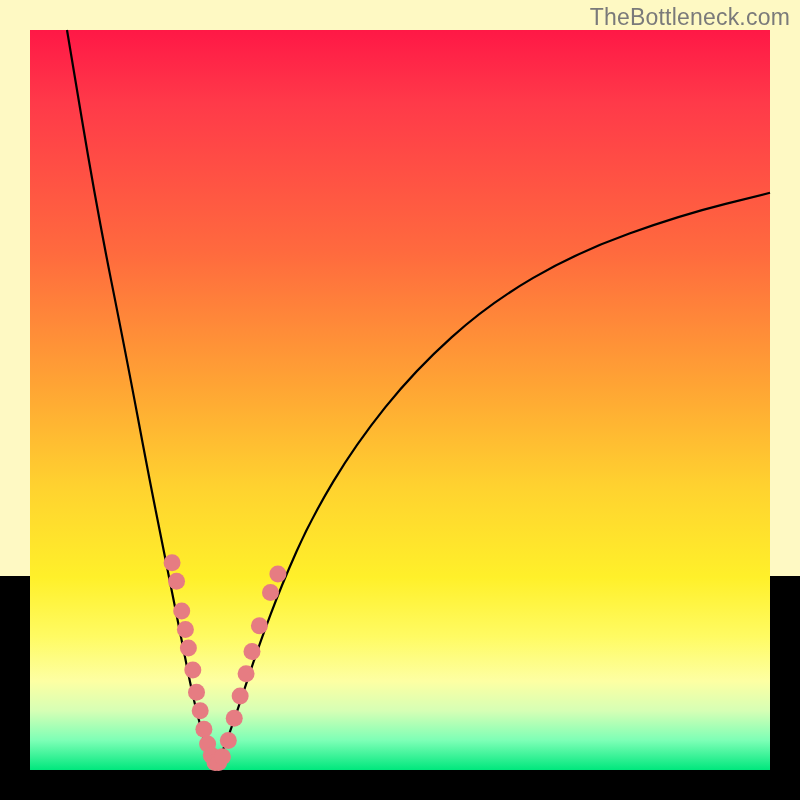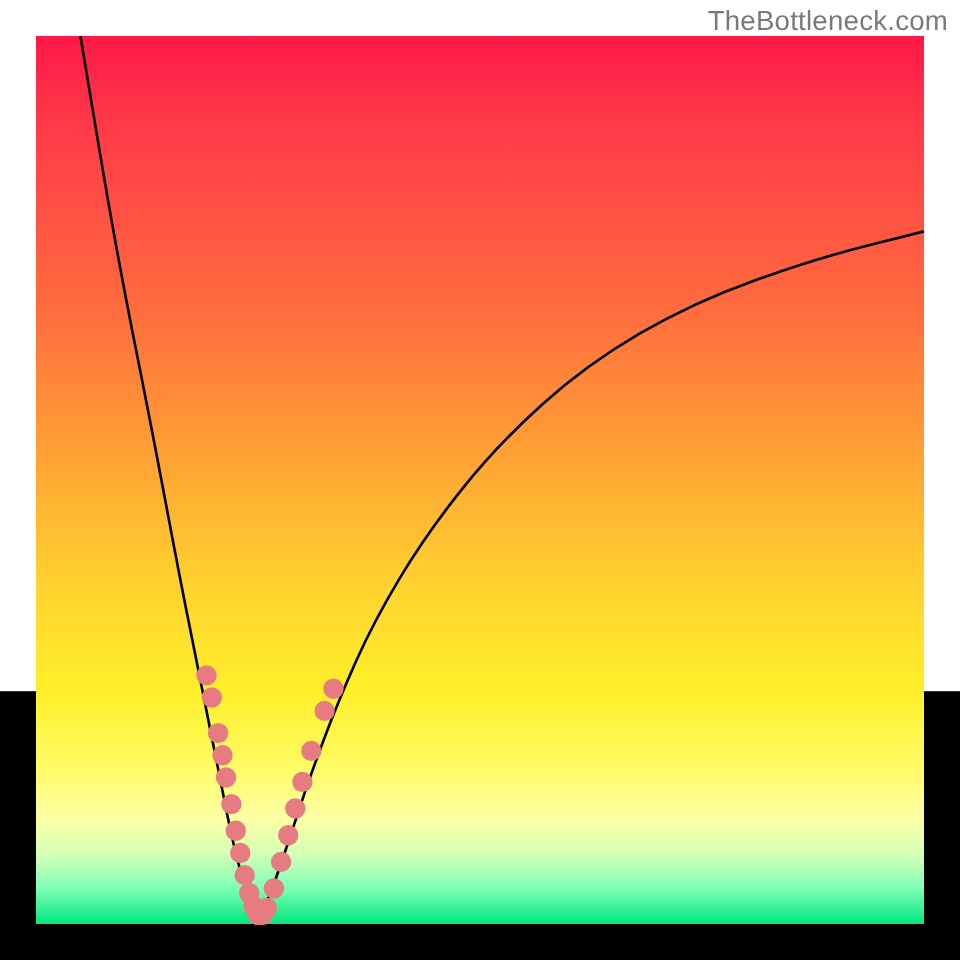--- a/index.html
+++ b/index.html
@@ -9,21 +9,21 @@
     height: 800px;
     overflow: hidden;
     background: #000;
     font-family: Arial, Helvetica, sans-serif;
   }
   .frame {
     position: absolute;
     top: 0; left: 0;
     width: 800px;
     height: 576px;
-    background: #ffffff;
+    background: #fef9c3;
   }
   .plot-area {
     position: absolute;
     top: 30px;
     left: 30px;
     width: 740px;
     height: 740px;
     
     background: linear-gradient(
       to bottom,

